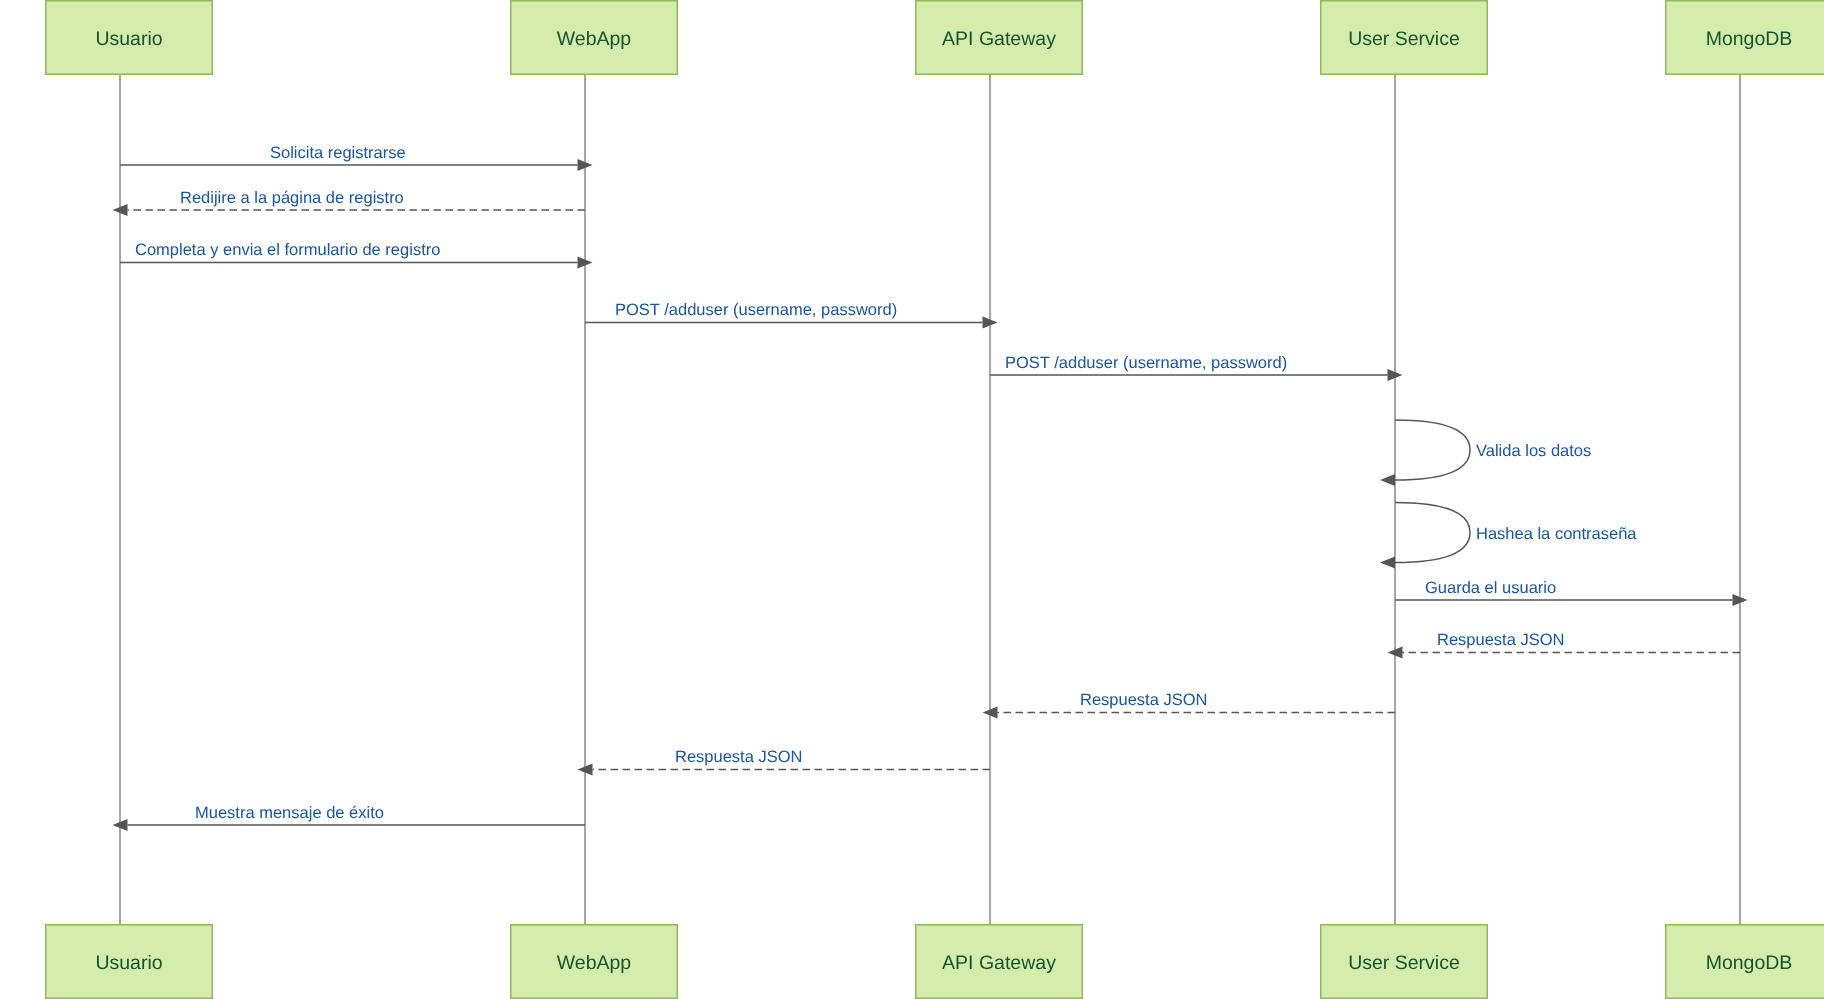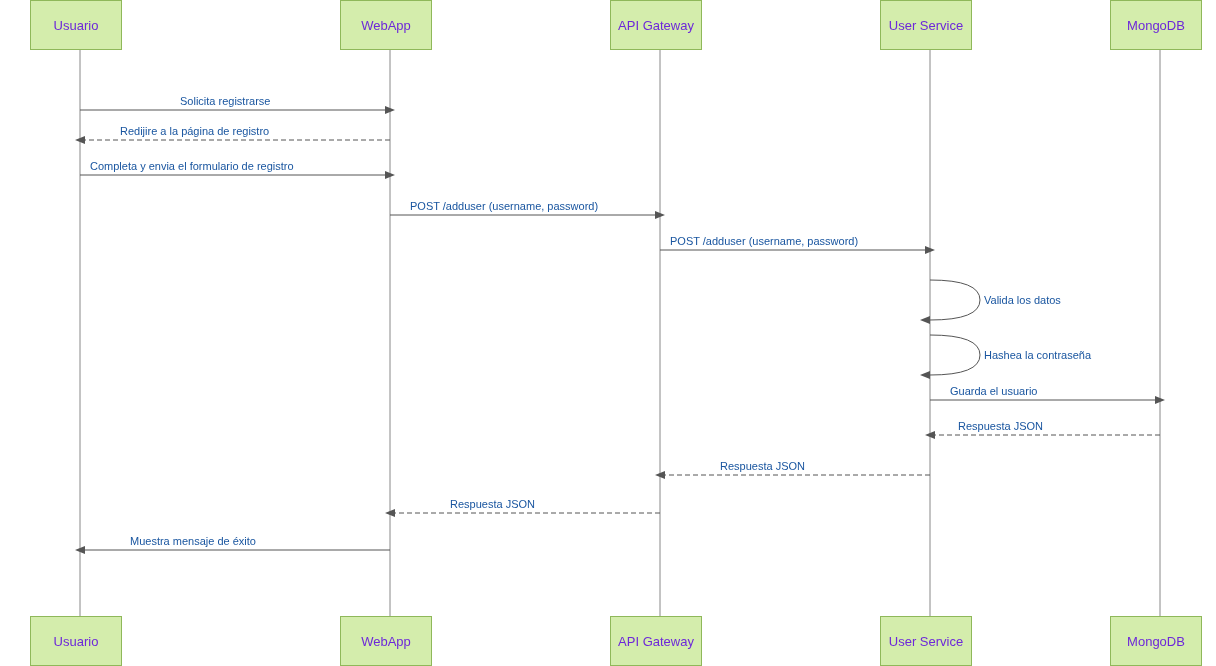--- a/index.html
+++ b/index.html
@@ -17,29 +17,29 @@
       position: relative;
       width: 1216px;
       height: 666px;
     }
 
     
     .actor-box {
       position: absolute;
       background: #d4edac;
       border: 1px solid #8fb85a;
-      width: 92px;
+      width: 112px;
       height: 50px;
       display: flex;
       align-items: center;
       justify-content: center;
       text-align: center;
       font-size: 13px;
       font-weight: normal;
-      color: #6d28d9;
+      color: #14532d;
     }
 
     svg.arrows-svg {
       position: absolute;
       top: 0;
       left: 0;
       width: 1216px;
       height: 666px;
       pointer-events: none;
     }

